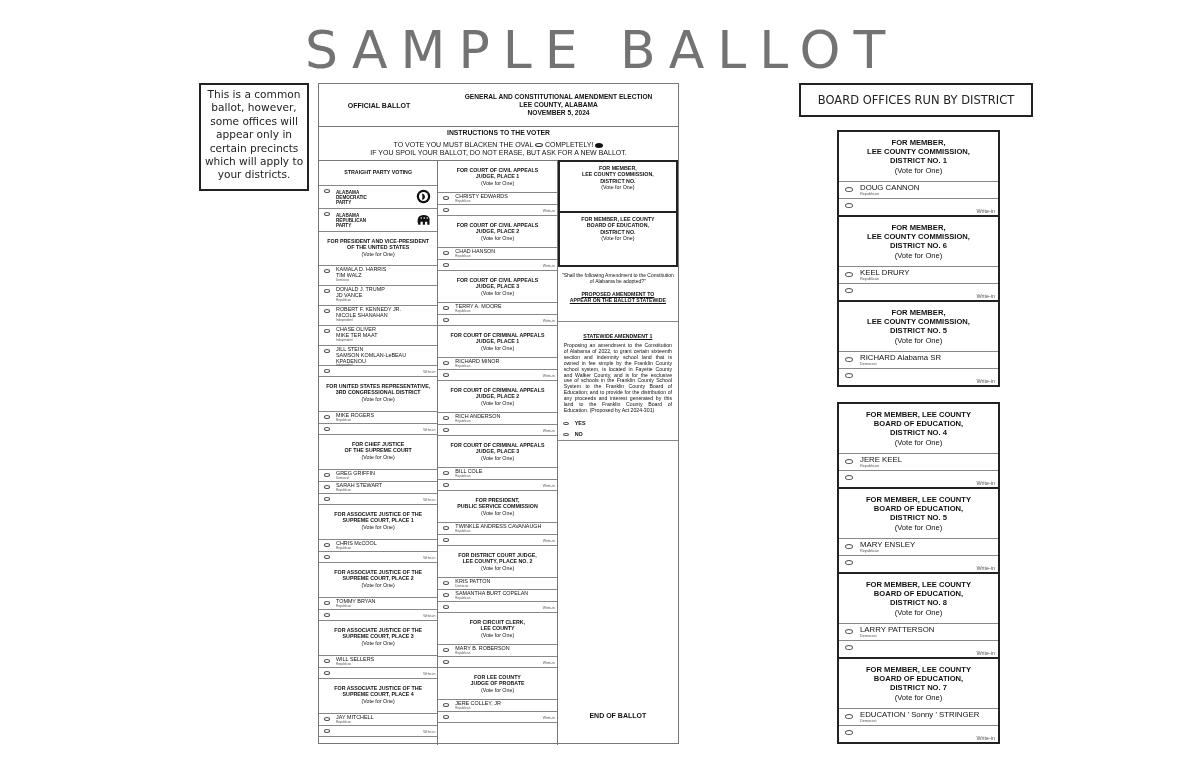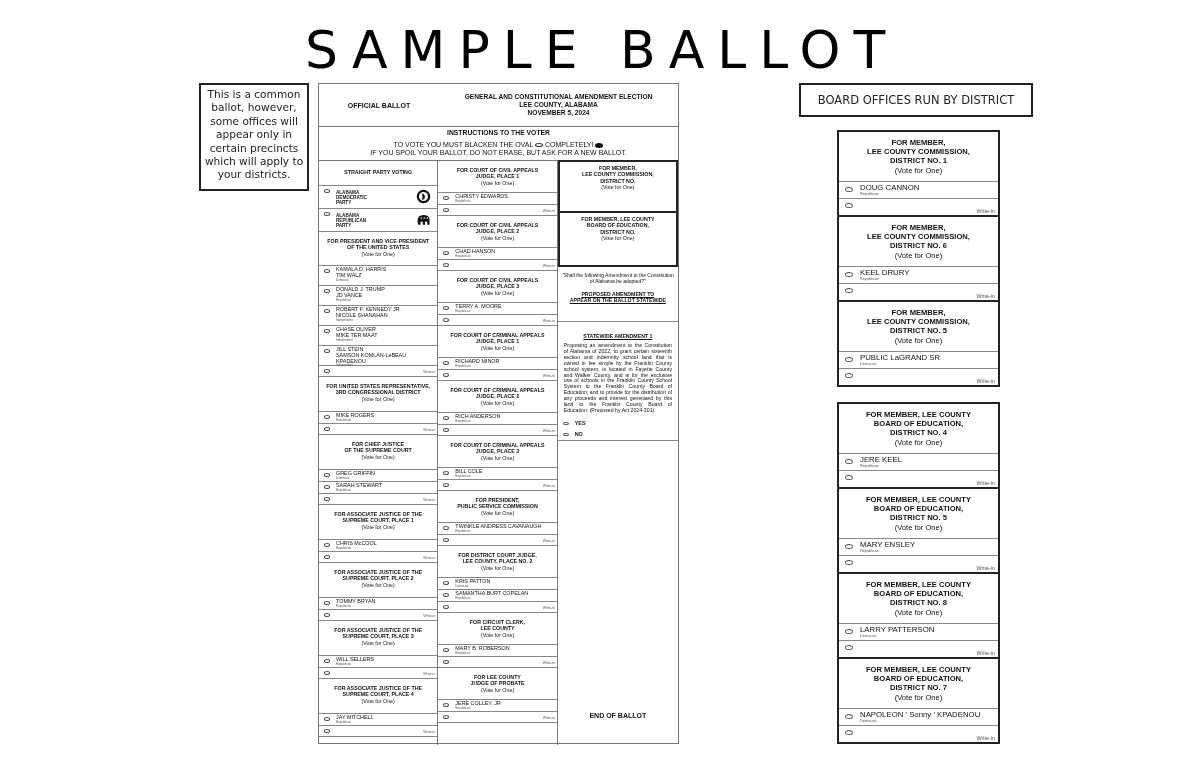--- a/index.html
+++ b/index.html
@@ -2,21 +2,21 @@
 <html><head>
 <meta charset="utf-8">
 <style>
   * { box-sizing: border-box; margin: 0; padding: 0; }
   html, body { width: 1200px; height: 777px; background: #ffffff; overflow: hidden; }
   body { position: relative; font-family: "Liberation Sans", sans-serif; color: #111; }
 
   .big-title {
     position: absolute; left: 305px; top: 22px; width: 700px; height: 56px;
     font-family: "DejaVu Sans", sans-serif; font-size: 52px; letter-spacing: 13px;
-    line-height: 56px; color: #000000; white-space: nowrap; font-weight: normal;
+    line-height: 56px; color: #737373; white-space: nowrap; font-weight: normal;
   }
   .note-box {
     position: absolute; left: 199px; top: 83px; width: 110px; height: 108px;
     border: 2px solid #222; font-family: "DejaVu Sans", sans-serif; font-size: 10.6px;
     line-height: 13.4px; text-align: center; padding: 3px 2px; color: #222;
   }
   .district-header {
     position: absolute; left: 799px; top: 83px; width: 234px; height: 34px;
     border: 2px solid #222; font-family: "DejaVu Sans", sans-serif; font-size: 11.5px;
     text-align: center; line-height: 30px; color: #222;
@@ -492,21 +492,21 @@
     </div>
     <div class="dbox">
       <div class="dbox-head">
         <div>FOR MEMBER,</div>
         <div>LEE COUNTY COMMISSION,</div>
         <div>DISTRICT NO. 5</div>
         <div class="vfo">(Vote for One)</div>
       </div>
       <div class="dcand">
         <span class="oval"></span>
-        <div>PUBLIC LaGRAND SR</div>
+        <div>RICHARD Alabama SR</div>
         <div class="party">Democrat</div>
       </div>
       <div class="dwrite">
         <span class="oval"></span>
         <span class="writein-label">Write-in</span>
       </div>
     </div>
   </div>
 <div class="dist-group" id="dist-edu" style="top:402px;">
     <div class="dbox">
@@ -562,21 +562,21 @@
     </div>
     <div class="dbox">
       <div class="dbox-head">
         <div>FOR MEMBER, LEE COUNTY</div>
         <div>BOARD OF EDUCATION,</div>
         <div>DISTRICT NO. 7</div>
         <div class="vfo">(Vote for One)</div>
       </div>
       <div class="dcand">
         <span class="oval"></span>
-        <div>NAPOLEON ' Sonny ' KPADENOU</div>
+        <div>EDUCATION ' Sonny ' STRINGER</div>
         <div class="party">Democrat</div>
       </div>
       <div class="dwrite">
         <span class="oval"></span>
         <span class="writein-label">Write-in</span>
       </div>
     </div>
   </div>
 
 </body></html>

